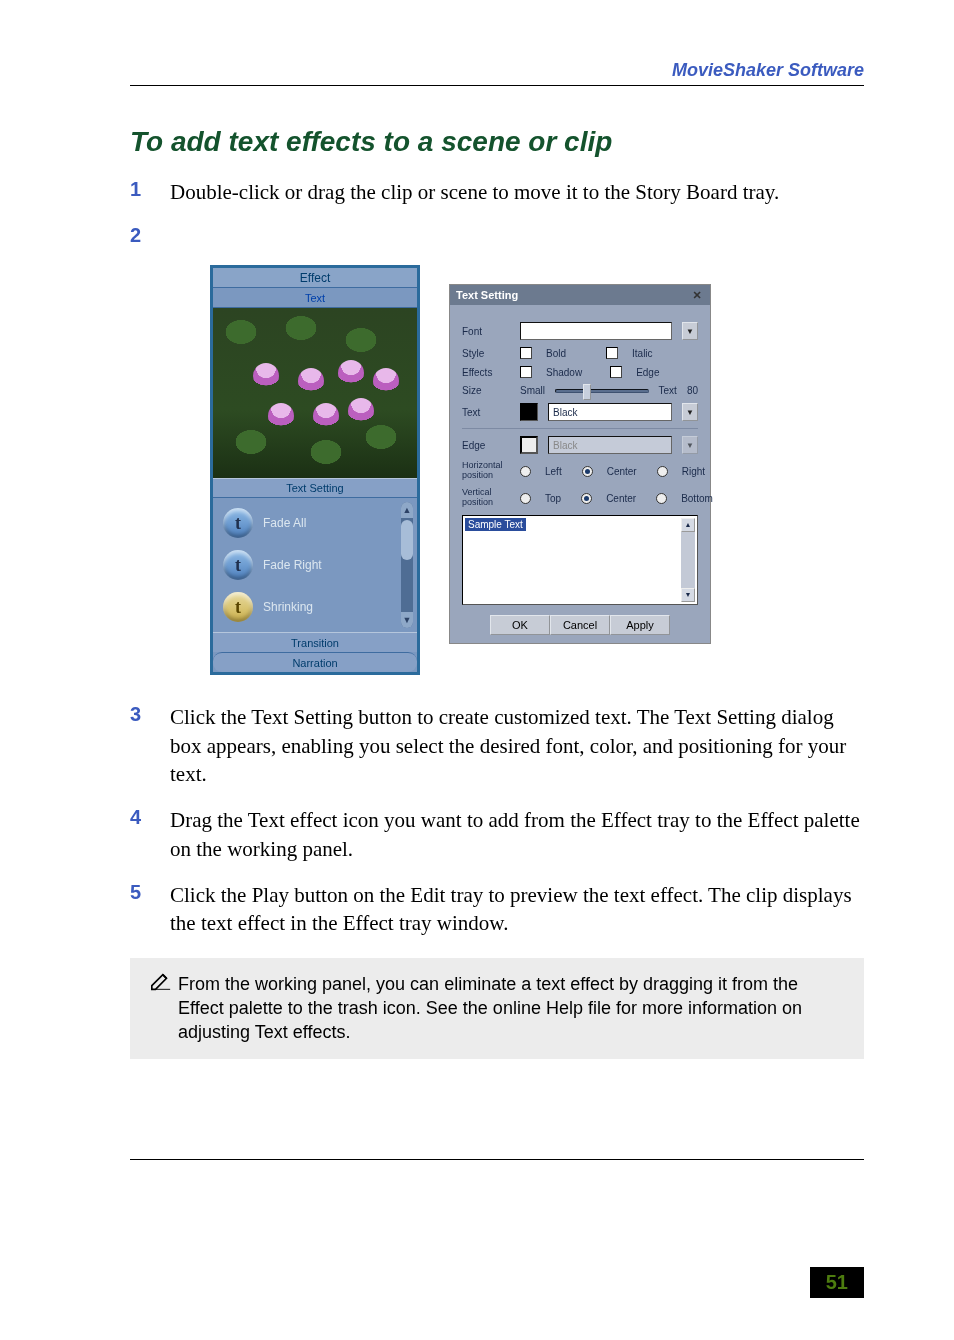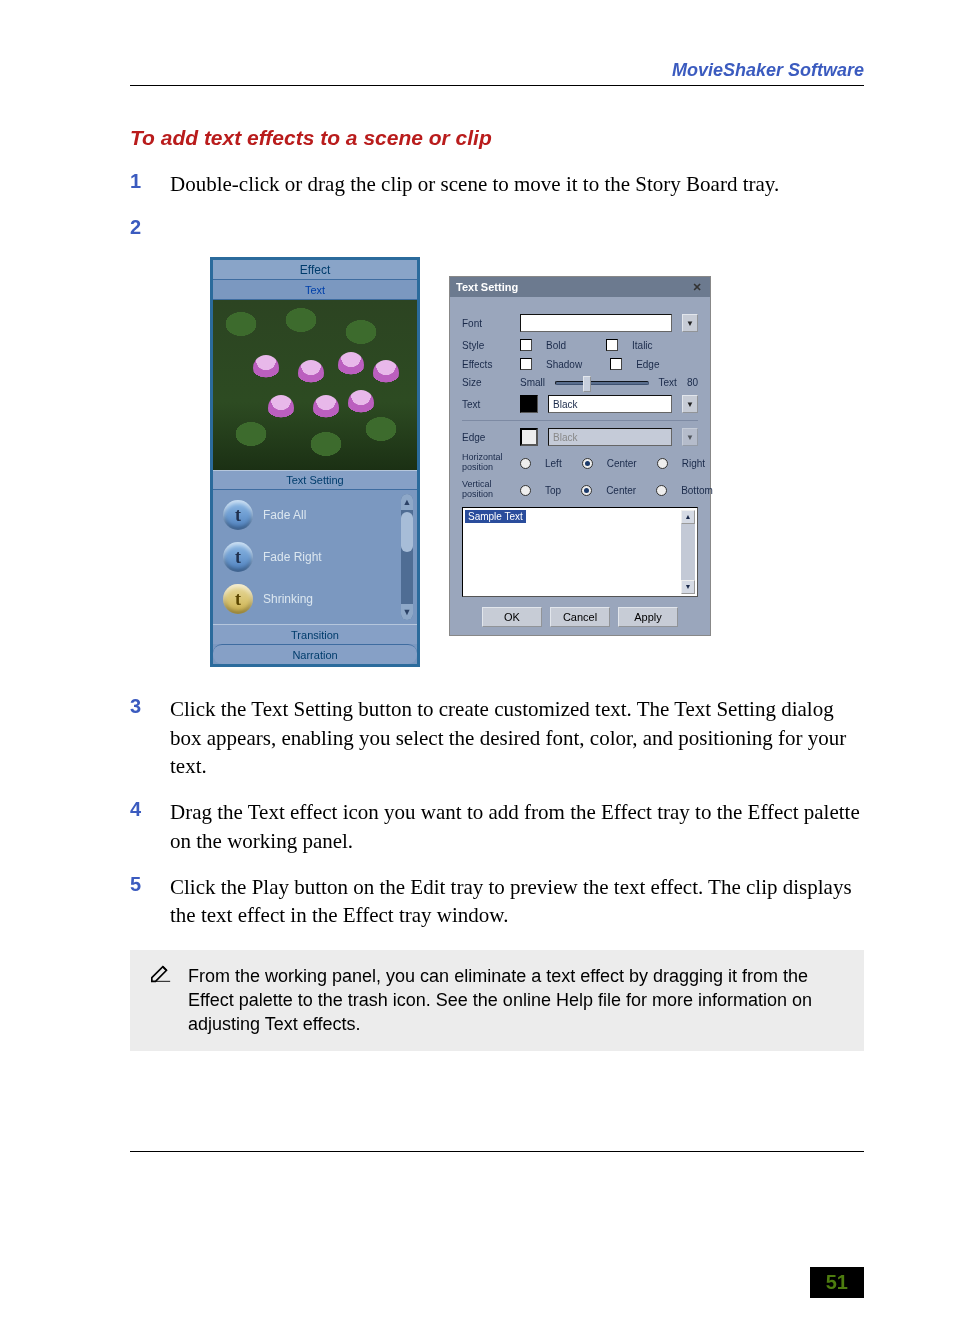--- a/index.html
+++ b/index.html
@@ -21,25 +21,25 @@
     font-size: 18px;
     text-align: right;
     font-weight: 600;
     margin-bottom: 4px;
   }
   hr.top-rule, hr.bottom-rule {
     border: none;
     border-top: 1.5px solid #000;
   }
   .section-h {
-    color: #b91c1c;
+    color: #14532d;
     font-style: italic;
     font-family: Arial, Helvetica, sans-serif;
     font-weight: 700;
-    font-size: 21px;
+    font-size: 28px;
     margin-top: 40px;
     margin-bottom: 20px;
   }
   .ol-step {
     display: flex;
     gap: 26px;
     margin: 8px 0 18px 0;
   }
   .ol-num {
     color: #3b5bbf;
@@ -277,21 +277,21 @@
     align-items: flex-start;
   }
   .sel-sample {
     background: #2a4d9c;
     color: #fff;
     padding: 1px 3px;
     font-size: 10px;
     text-align: right;
   }
   .dlg-buttons {
-    display: flex; gap: 8px; justify-content: center; margin-top: 10px;
+    display: flex; justify-content: center; margin-top: 10px;
   }
   .dlg-btn {
     background: #c7ccd6;
     border: 1px outset #e2e6ec;
     width: 60px; height: 20px;
     display: grid; place-items: center;
     font-size: 11px;
     color: #000;
   }
   .ta-scroll {
@@ -310,21 +310,21 @@
 
   
   .note {
     background: #ececec;
     padding: 14px 16px 14px 20px;
     margin-top: 20px;
     font-family: Arial, Helvetica, sans-serif;
     font-size: 18px;
     line-height: 1.35;
     display: flex;
-    gap: 16px;
+    gap: 6px;
     align-items: flex-start;
   }
   .note-icon svg { width: 22px; height: 20px; }
 
   .page-num {
     position: absolute;
     right: 90px;
     bottom: 42px;
     background: #000;
     color: #4d7c0f;

